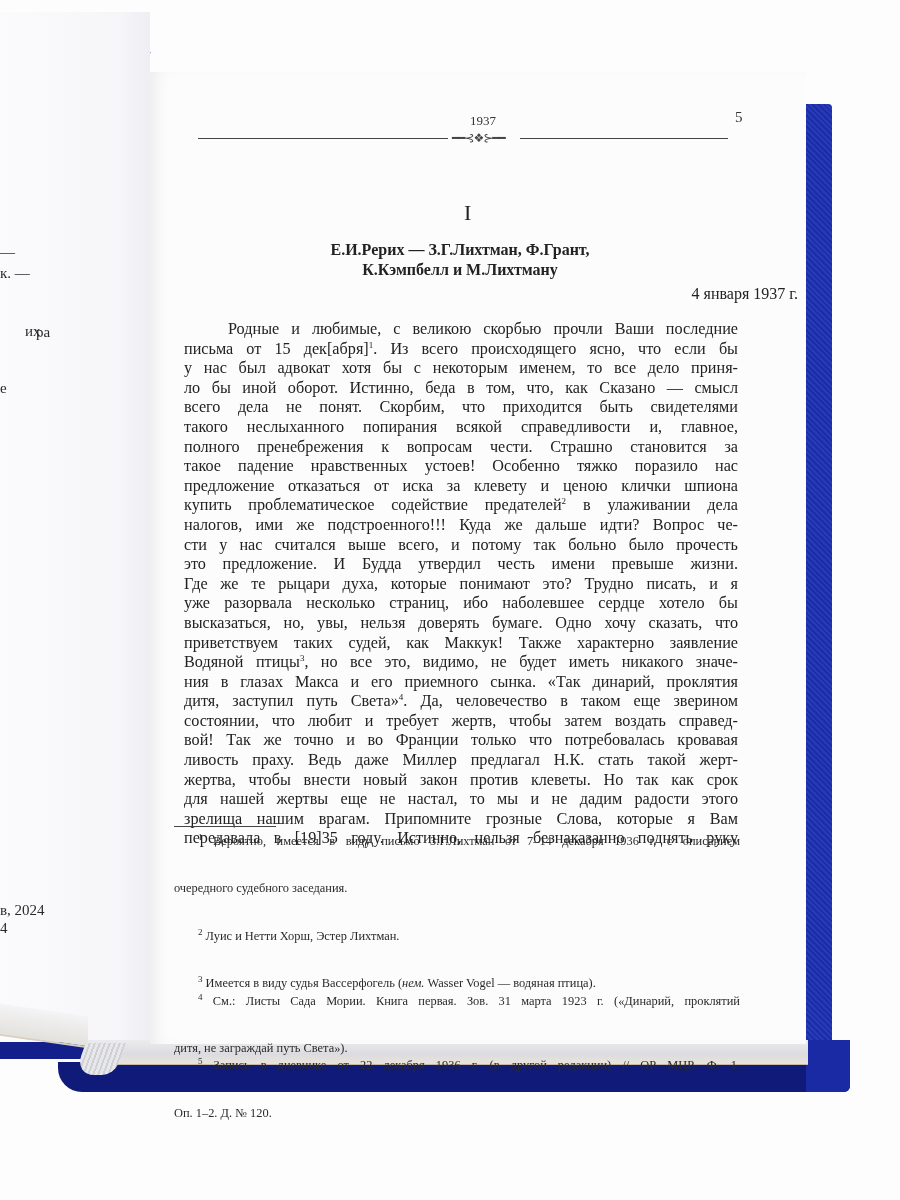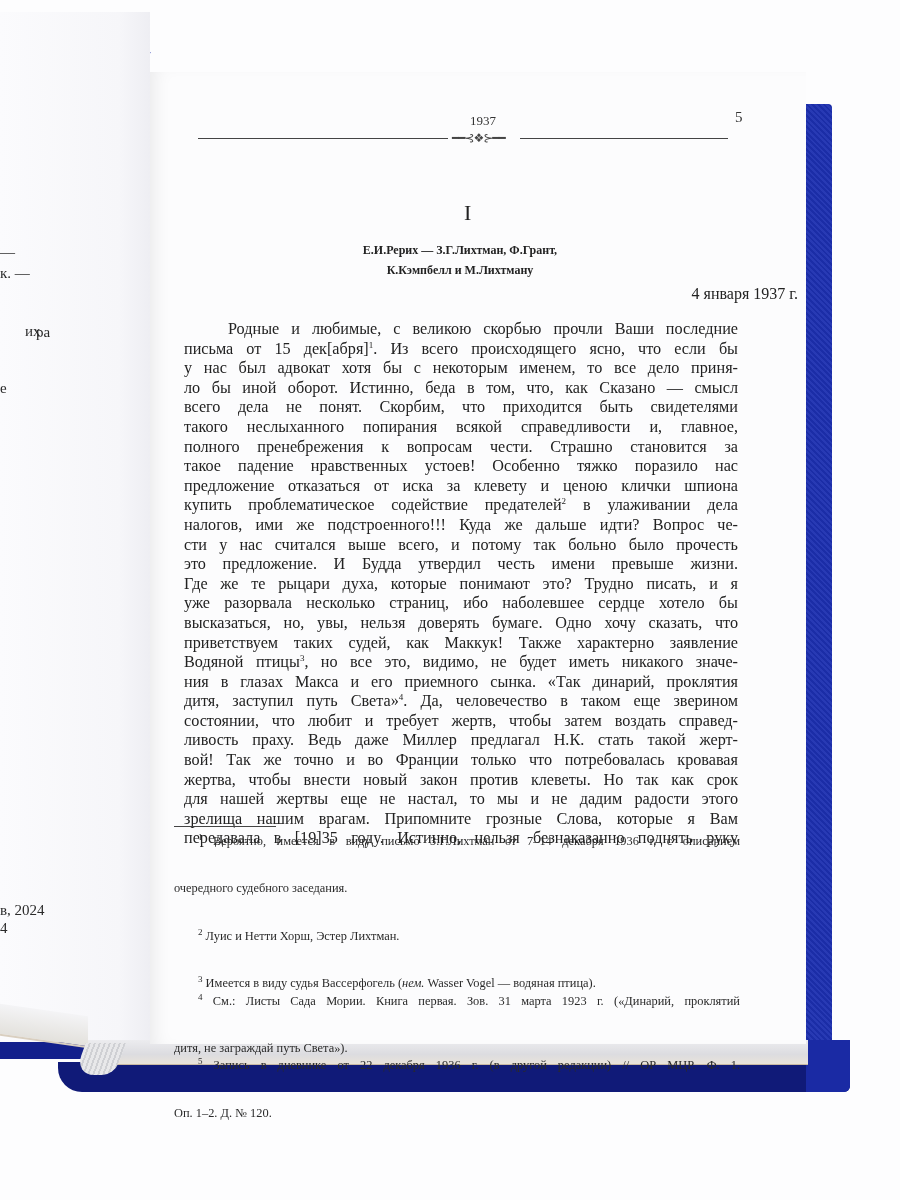--- a/index.html
+++ b/index.html
@@ -81,21 +81,21 @@
     position:absolute; top:138px; height:1px; background:#444;
   }
   .ornament {
     position:absolute; left:452px; top:131px; font-size:12px; color:#444; letter-spacing:-1px;
   }
   .chapter-num {
     position:absolute; left:464px; top:200px; font-size:22px; color:#222;
   }
   .letter-title {
     position:absolute; left:300px; top:240px; width:320px; text-align:center;
-    font-size:12px; font-weight:bold; line-height:20px; color:#222;
+    font-size:16px; font-weight:bold; line-height:20px; color:#222;
   }
   .letter-date {
     position:absolute; right:102px; top:285px; font-size:16px; color:#222;
   }
   .body-text {
     position:absolute; left:184px; top:320px; width:554px;
     font-size:16.2px; line-height:19.6px; color:#222; text-align:justify;
   }
   .body-text .line { display:block; white-space:nowrap; text-align:justify; text-align-last:justify; }
   .body-text .line.last { text-align-last:left; }
@@ -172,22 +172,22 @@
   <span class="line">сти у нас считался выше всего, и потому так больно было прочесть</span>
   <span class="line">это предложение. И Будда утвердил честь имени превыше жизни.</span>
   <span class="line">Где же те рыцари духа, которые понимают это? Трудно писать, и я</span>
   <span class="line">уже разорвала несколько страниц, ибо наболевшее сердце хотело бы</span>
   <span class="line">высказаться, но, увы, нельзя доверять бумаге. Одно хочу сказать, что</span>
   <span class="line">приветствуем таких судей, как Маккук! Также характерно заявление</span>
   <span class="line"><span>Водяной птицы</span><sup>3</sup><span>, но все это, видимо, не будет иметь никакого значе-</span></span>
   <span class="line">ния в глазах Макса и его приемного сынка. «Так динарий, проклятия</span>
   <span class="line"><span>дитя, заступил путь Света»</span><sup>4</sup><span>. Да, человечество в таком еще зверином</span></span>
   <span class="line">состоянии, что любит и требует жертв, чтобы затем воздать справед-</span>
+  <span class="line">вой! Так же точно и во Франции только что потребовалась кровавая</span>
   <span class="line">ливость праху. Ведь даже Миллер предлагал Н.К. стать такой жерт-</span>
-  <span class="line">вой! Так же точно и во Франции только что потребовалась кровавая</span>
   <span class="line">жертва, чтобы внести новый закон против клеветы. Но так как срок</span>
   <span class="line">для нашей жертвы еще не настал, то мы и не дадим радости этого</span>
   <span class="line">зрелища нашим врагам. Припомните грозные Слова, которые я Вам</span>
   <span class="line">передавала в [19]35 году. Истинно, нельзя безнаказанно поднять руку</span>
 </div>
 
 <div class="fn-rule"></div>
 
 <div class="footnotes">
   <div class="fn">

